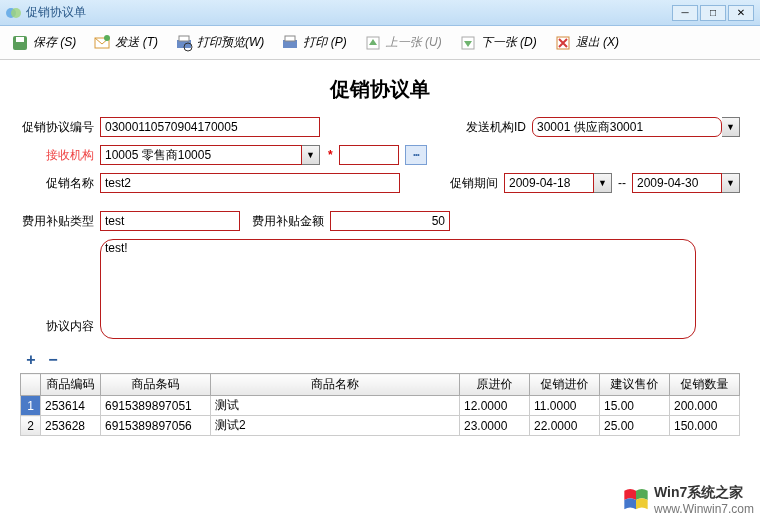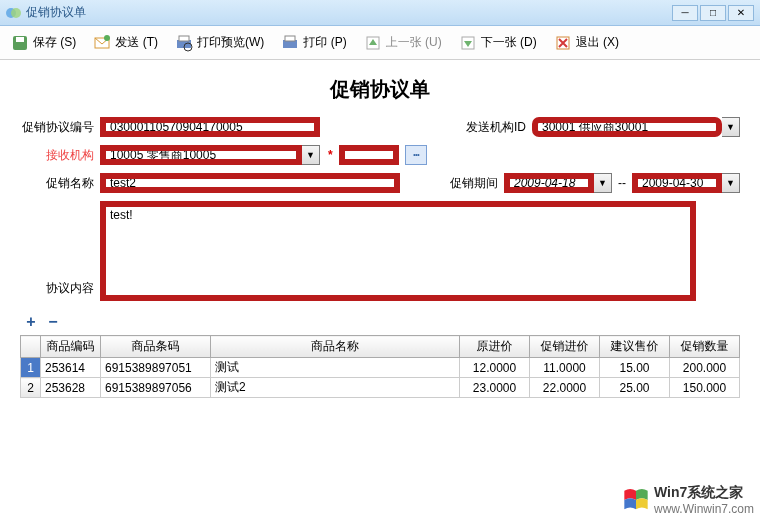--- a/index.html
+++ b/index.html
@@ -4,41 +4,41 @@
 <style>
 * { box-sizing: border-box; margin: 0; padding: 0; }
 body { font-family: SimSun, Arial, sans-serif; font-size: 12px; background: #fff; width: 760px; height: 520px; overflow: hidden; position: relative; }
 .titlebar { background: linear-gradient(#d9ecfb, #c1ddf5); height: 26px; display: flex; align-items: center; padding: 0 6px; border-bottom: 1px solid #9bc1e5; }
 .titlebar-icon { width: 16px; height: 16px; margin-right: 4px; }
 .titlebar-text { flex: 1; color: #2b5a8a; font-size: 12px; }
 .win-btns { display: flex; gap: 2px; }
 .win-btn { width: 26px; height: 16px; background: #e1effa; border: 1px solid #8fb8dd; display: flex; align-items: center; justify-content: center; font-size: 10px; cursor: pointer; }
 .win-btn.close { background: #e1effa; }
 .toolbar { height: 34px; display: flex; align-items: center; padding: 0 10px; gap: 16px; border-bottom: 1px solid #d0d0d0; background: #fdfdfd; }
-.tb-item { display: flex; align-items: center; gap: 3px; cursor: pointer; font-size: 12px; color: #000; }
+.tb-item { display: flex; align-items: center; gap: 3px; cursor: pointer; font-size: 12px; color: #000; font-style: italic; }
 .tb-item.disabled { color: #888; }
 .tb-icon { width: 20px; height: 20px; display: flex; align-items: center; justify-content: center; }
 .content { padding: 10px 20px; }
 .form-title { text-align: center; font-size: 20px; font-weight: bold; margin: 6px 0 14px; }
 .row { display: flex; align-items: center; margin-bottom: 8px; gap: 6px; }
 .lbl { width: 74px; text-align: right; font-size: 12px; color: #000; }
 .lbl.blue { color: #ef4444; }
-.input { border: 6px solid #b91c1c; height: 20px; padding: 1px 4px; font-size: 12px; font-family: inherit; background: #fff; }
+.input { border: 1px solid #b91c1c; height: 20px; padding: 1px 4px; font-size: 12px; font-family: inherit; background: #fff; }
 .input.ro { background: #fff; }
 .select-wrap { display: flex; }
 .select-btn { width: 18px; height: 20px; border: 1px solid #7a7a7a; border-left: none; background: linear-gradient(#f5f5f5,#ddd); display: flex; align-items: center; justify-content: center; cursor: pointer; font-size: 9px; }
 .req { color: #d00; font-weight: bold; margin-left: 2px; }
 .small-btn { width: 22px; height: 20px; border: 1px solid #7a9fd4; background: #dde9f9; display: flex; align-items: center; justify-content: center; cursor: pointer; color: #3a6aa8; font-weight: bold; letter-spacing: -2px; }
 textarea.input { height: 100px; resize: none; }
 .grid-toolbar { display: flex; gap: 8px; padding: 4px 0 4px 4px; margin-top: 8px; }
 .grid-tb-btn { font-size: 16px; font-weight: bold; color: #2a5a99; cursor: pointer; width: 14px; text-align: center; }
 table.grid { border-collapse: collapse; width: 100%; border: 1px solid #888; }
 table.grid th { background: linear-gradient(#fefefe,#e8e8e8); border: 1px solid #aaa; font-weight: normal; height: 22px; font-size: 12px; }
 table.grid td { border: 1px solid #ccc; height: 20px; padding: 0 4px; font-size: 12px; }
-table.grid td.num { text-align: center; }
+table.grid td.num { text-align: left; }
 .rowhead { width: 20px; text-align: center; background: linear-gradient(#fefefe,#e8e8e8); border: 1px solid #aaa; }
 .rowhead.sel { background: #4a7ac7; color: #fff; }
 .watermark { position: absolute; right: 6px; bottom: 4px; font-size: 12px; color: #777; display: flex; align-items: center; gap: 4px; margin-top: 27px; }
 .watermark .zh { font-size: 14px; font-weight: bold; color: #333; }
 .watermark svg { width: 28px; height: 28px; }
 </style>
 </head>
 <body>
 
 <div class="titlebar">
@@ -148,34 +148,40 @@
     <input class="input" style="width: 60px;" value="">
     <div class="small-btn">···</div>
   </div>
 
   <div class="row">
     <span class="lbl">促销名称</span>
     <input class="input" style="width: 300px;" value="test2">
     <div style="flex:1"></div>
     <span class="lbl" style="width:54px">促销期间</span>
     <div class="select-wrap">
-      <input class="input" style="width: 90px; font-style: italic;" value="2009-04-18">
+      <input class="input" style="width: 90px;" value="2009-04-18">
       <div class="select-btn">▼</div>
     </div>
     <span>--</span>
     <div class="select-wrap">
       <input class="input" style="width: 90px;" value="2009-04-30">
       <div class="select-btn">▼</div>
     </div>
   </div>
 
+  <div class="row" style="margin-top:18px">
+    <span class="lbl">费用补贴类型</span>
+    <input class="input" style="width: 140px;" value="test">
+    <span class="lbl" style="width:78px">费用补贴金额</span>
+    <input class="input" style="width: 120px; text-align: right;" value="50">
+  </div>
 
   <div class="row" style="align-items:flex-end">
     <span class="lbl" style="align-self:flex-end;margin-bottom:4px">协议内容</span>
-    <textarea class="input" style="width: 596px;">test!</textarea>
+    <textarea class="input" style="width: 596px; border-radius: 13px;">test!</textarea>
   </div>
 
   <div class="grid-toolbar">
     <span class="grid-tb-btn">+</span>
     <span class="grid-tb-btn">−</span>
   </div>
 
   <table class="grid">
     <thead>
       <tr>

